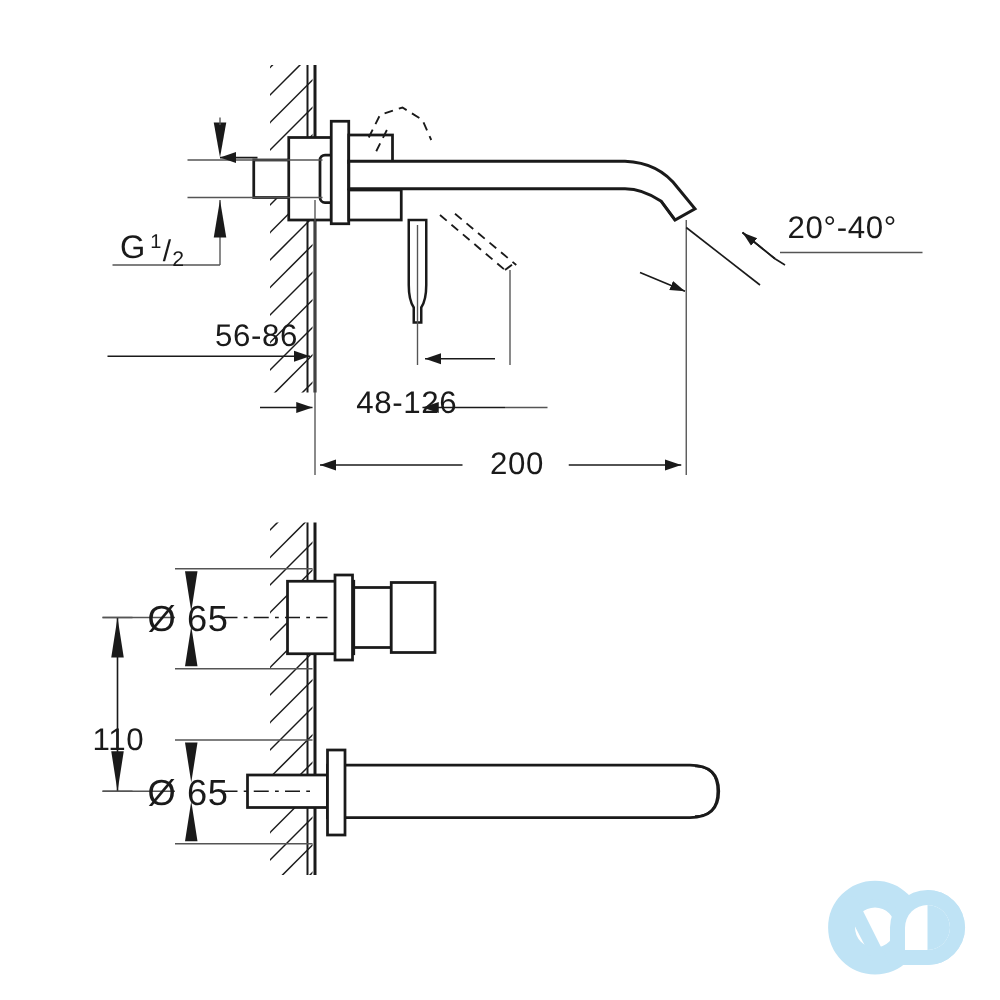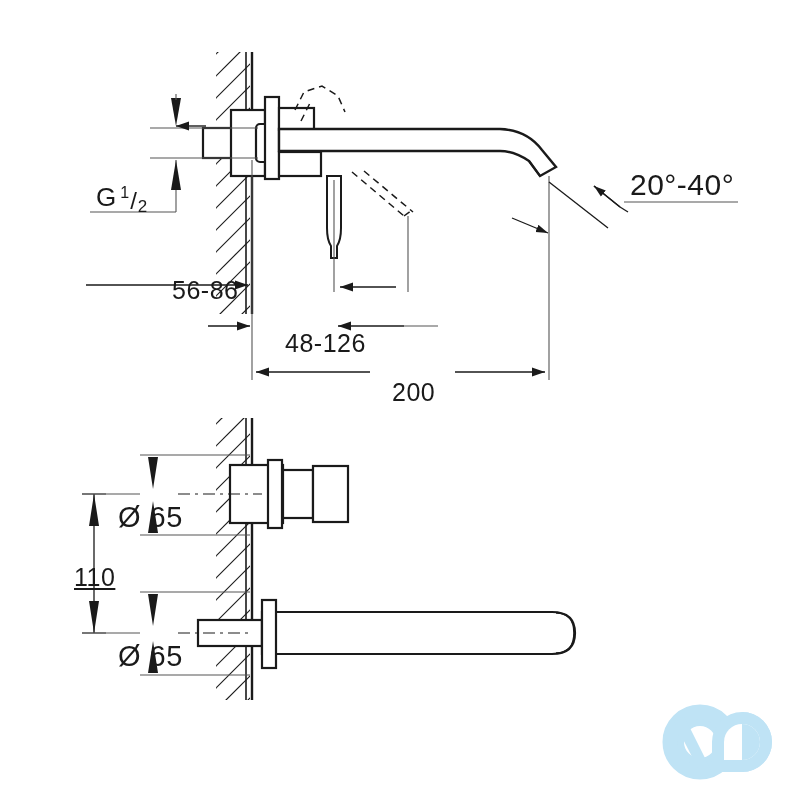--- a/index.html
+++ b/index.html
@@ -27,22 +27,22 @@
     height: 800px;
   }
   .lbl {
     position: absolute;
     color: #1a1a1a;
     font-family: "Liberation Sans", sans-serif;
     white-space: nowrap;
     line-height: 1;
     user-select: none;
   }
-  .lbl-dim { font-size: 25px; letter-spacing: 0.5px; margin-top: 21px; }
-  .lbl-ang { font-size: 30px; letter-spacing: 0.5px; }
+  .lbl-dim { font-size: 25px; letter-spacing: 0.5px; }
+  .lbl-ang { font-size: 25px; letter-spacing: 0.5px; }
   #label-thread {
     font-size: 26px;
     display: flex;
     align-items: baseline;
   }
   #label-thread .frac {
     display: inline-flex;
     align-items: center;
     font-size: 26px;
     margin-left: 4px;
@@ -321,15 +321,15 @@
   <div class="lbl lbl-dim" style="left:285px; top:310px;">48-126</div>
 
   <div class="lbl lbl-dim" style="left:392px; top:359px;">200</div>
 
   <div class="lbl lbl-ang" style="left:630px; top:170px;">20°-40°</div>
 
   <div class="lbl lbl-dim dia-glyph" style="left:118px; top:482px;">Ø 65</div>
 
   <div class="lbl lbl-dim dia-glyph" style="left:118px; top:621px;">Ø 65</div>
 
-  <div class="lbl lbl-dim" style="left:74px; top:544px;text-decoration:underline;">110</div>
+  <div class="lbl lbl-dim" style="left:74px; top:580px;">110</div>
 
 </div>
 
 </body></html>

